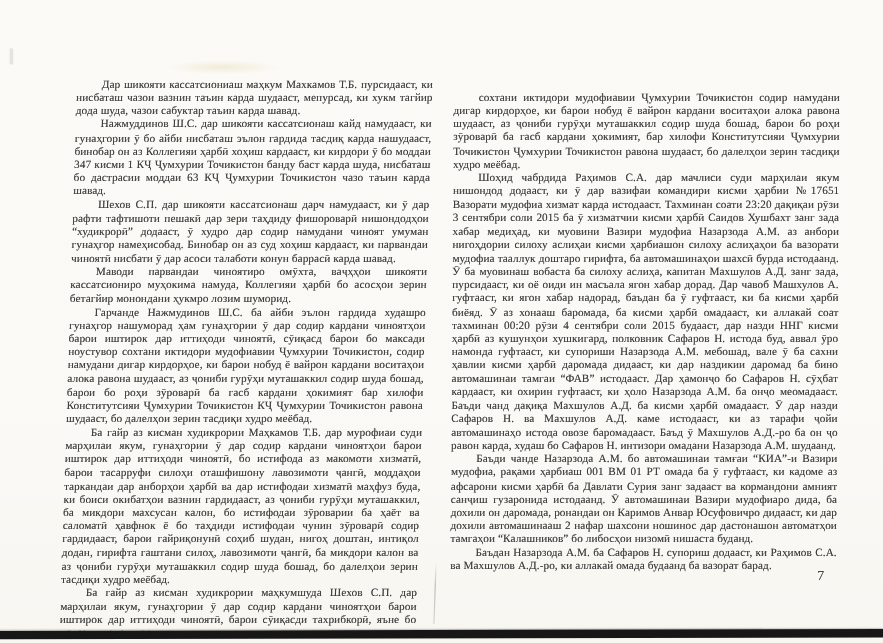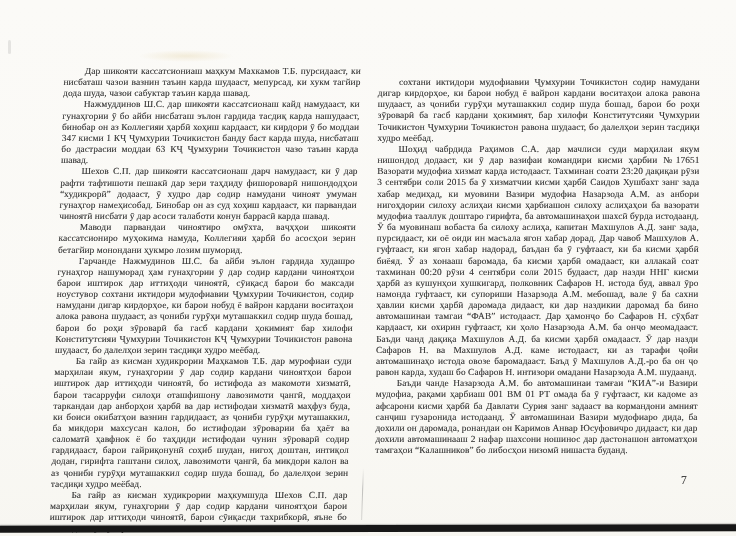--- a/index.html
+++ b/index.html
@@ -104,20 +104,21 @@
       <p>Маводи парвандаи чиноятиро омӯхта, ваҷҳҳои шикояти кассатсиониро муҳокима намуда, Коллегияи ҳарбӣ бо асосҳои зерин бетагйир монондани ҳукмро лозим шуморид.</p>
       <p>Гарчанде Нажмудинов Ш.С. ба айби эълон гардида худашро гунаҳгор нашуморад ҳам гунаҳгории ӯ дар содир кардани чиноятҳои барои иштирок дар иттиҳоди чиноятӣ, сӯиқасд барои бо максади ноустувор сохтани иктидори мудофиавии Ҷумхурии Точикистон, содир намудани дигар кирдорҳое, ки барои нобуд ё вайрон кардани воситаҳои алока равона шудааст, аз ҷониби гурӯҳи муташаккил содир шуда бошад, барои бо роҳи зӯроварӣ ба гасб кардани ҳокимият бар хилофи Конститутсияи Ҷумхурии Точикистон КҶ Ҷумхурии Точикистон равона шудааст, бо далелҳои зерин тасдиқи худро меёбад.</p>
       <p>Ба гайр аз кисман худикрории Маҳкамов Т.Б. дар мурофиаи суди марҳилаи якум, гунаҳгории ӯ дар содир кардани чиноятҳои барои иштирок дар иттиҳоди чиноятӣ, бо истифода аз макомоти хизматӣ, барои тасарруфи силоҳи оташфишону лавозимоти ҷангӣ, моддаҳои таркандаи дар анборҳои ҳарбӣ ва дар истифодаи хизматӣ маҳфуз буда, ки боиси окибатҳои вазнин гардидааст, аз ҷониби гурӯҳи муташаккил, ба микдори махсусан калон, бо истифодаи зӯроварии ба ҳаёт ва саломатӣ ҳавфнок ё бо таҳдиди истифодаи чунин зӯроварӣ содир гардидааст, барои гайриқонунӣ соҳиб шудан, нигоҳ доштан, интиқол додан, гирифта гаштани силоҳ, лавозимоти ҷангӣ, ба микдори калон ва аз ҷониби гурӯҳи муташаккил содир шуда бошад, бо далелҳои зерин тасдиқи худро меёбад.</p>
       <p>Ба гайр аз кисман худикрории маҳкумшуда Шехов С.П. дар марҳилаи якум, гунаҳгории ӯ дар содир кардани чиноятҳои барои иштирок дар иттиҳоди чиноятӣ, барои сӯиқасди тахрибкорӣ, яъне бо максади ноустувор</p>
     </div>
 
   <div class="col col-right">
       <p>сохтани иктидори мудофиавии Ҷумхурии Точикистон содир намудани дигар кирдорҳое, ки барои нобуд ё вайрон кардани воситаҳои алока равона шудааст, аз ҷониби гурӯҳи муташаккил содир шуда бошад, барои бо роҳи зӯроварӣ ба гасб кардани ҳокимият, бар хилофи Конститутсияи Ҷумхурии Точикистон Ҷумхурии Точикистон равона шудааст, бо далелҳои зерин тасдиқи худро меёбад.</p>
       <p>Шоҳид чабрдида Раҳимов С.А. дар мачлиси суди марҳилаи якум нишондод додааст, ки ӯ дар вазифаи командири кисми ҳарбии №17651 Вазорати мудофиа хизмат карда истодааст. Тахминан соати 23:20 дақиқаи рӯзи 3 сентябри соли 2015 ба ӯ хизматчии кисми ҳарбӣ Саидов Хушбахт занг зада хабар медиҳад, ки муовини Вазири мудофиа Назарзода А.М. аз анбори нигоҳдории силоху аслиҳаи кисми ҳарбиашон силоху аслиҳаҳои ба вазорати мудофиа тааллук доштаро гирифта, ба автомашинаҳои шахсӣ бурда истодаанд. Ӯ ба муовинаш вобаста ба силоху аслиҳа, капитан Махшулов А.Д. занг зада, пурсидааст, ки оё оиди ин масъала ягон хабар дорад. Дар чавоб Машхулов А. гуфтааст, ки ягон хабар надорад, баъдан ба ӯ гуфтааст, ки ба кисми ҳарбӣ биёяд. Ӯ аз хонааш баромада, ба кисми ҳарбӣ омадааст, ки аллакай соат тахминан 00:20 рӯзи 4 сентябри соли 2015 будааст, дар назди ННГ кисми ҳарбӣ аз кушунҳои хушкигард, полковник Сафаров Н. истода буд, аввал ӯро намонда гуфтааст, ки супориши Назарзода А.М. мебошад, вале ӯ ба сахни ҳавлии кисми ҳарбӣ даромада дидааст, ки дар наздикии даромад ба бино автомашинаи тамгаи “ФАВ” истодааст. Дар ҳамонҷо бо Сафаров Н. сӯҳбат кардааст, ки охирин гуфтааст, ки ҳоло Назарзода А.М. ба онҷо меомадааст. Баъди чанд дақиқа Махшулов А.Д. ба кисми ҳарбӣ омадааст. Ӯ дар назди Сафаров Н. ва Махшулов А.Д. каме истодааст, ки аз тарафи ҷойи автомашинаҳо истода овозе баромадааст. Баъд ӯ Махшулов А.Д.-ро ба он ҷо равон карда, худаш бо Сафаров Н. интизори омадани Назарзода А.М. шудаанд.</p>
       <p>Баъди чанде Назарзода А.М. бо автомашинаи тамғаи “КИА”-и Вазири мудофиа, рақами ҳарбиаш 001 ВМ 01 РТ омада ба ӯ гуфтааст, ки кадоме аз афсарони кисми ҳарбӣ ба Давлати Сурия занг задааст ва кормандони амният санҷиш гузаронида истодаанд. Ӯ автомашинаи Вазири мудофиаро дида, ба дохили он даромада, ронандаи он Каримов Анвар Юсуфовичро дидааст, ки дар дохили автомашинааш 2 нафар шахсони ношинос дар дастонашон автоматҳои тамгаҳои “Калашников” бо либосҳои низомӣ нишаста буданд.</p>
+      <p>Баъдан Назарзода А.М. ба Сафаров Н. супориш додааст, ки Раҳимов С.А. ва Махшулов А.Д.-ро, ки аллакай омада будаанд ба вазорат барад.</p>
     </div>
 
   <div class="page-number">7</div>
 
   <div class="fold-line"></div>
   <div class="scan-bar"></div>
 
 </div>
 
 </body></html>

